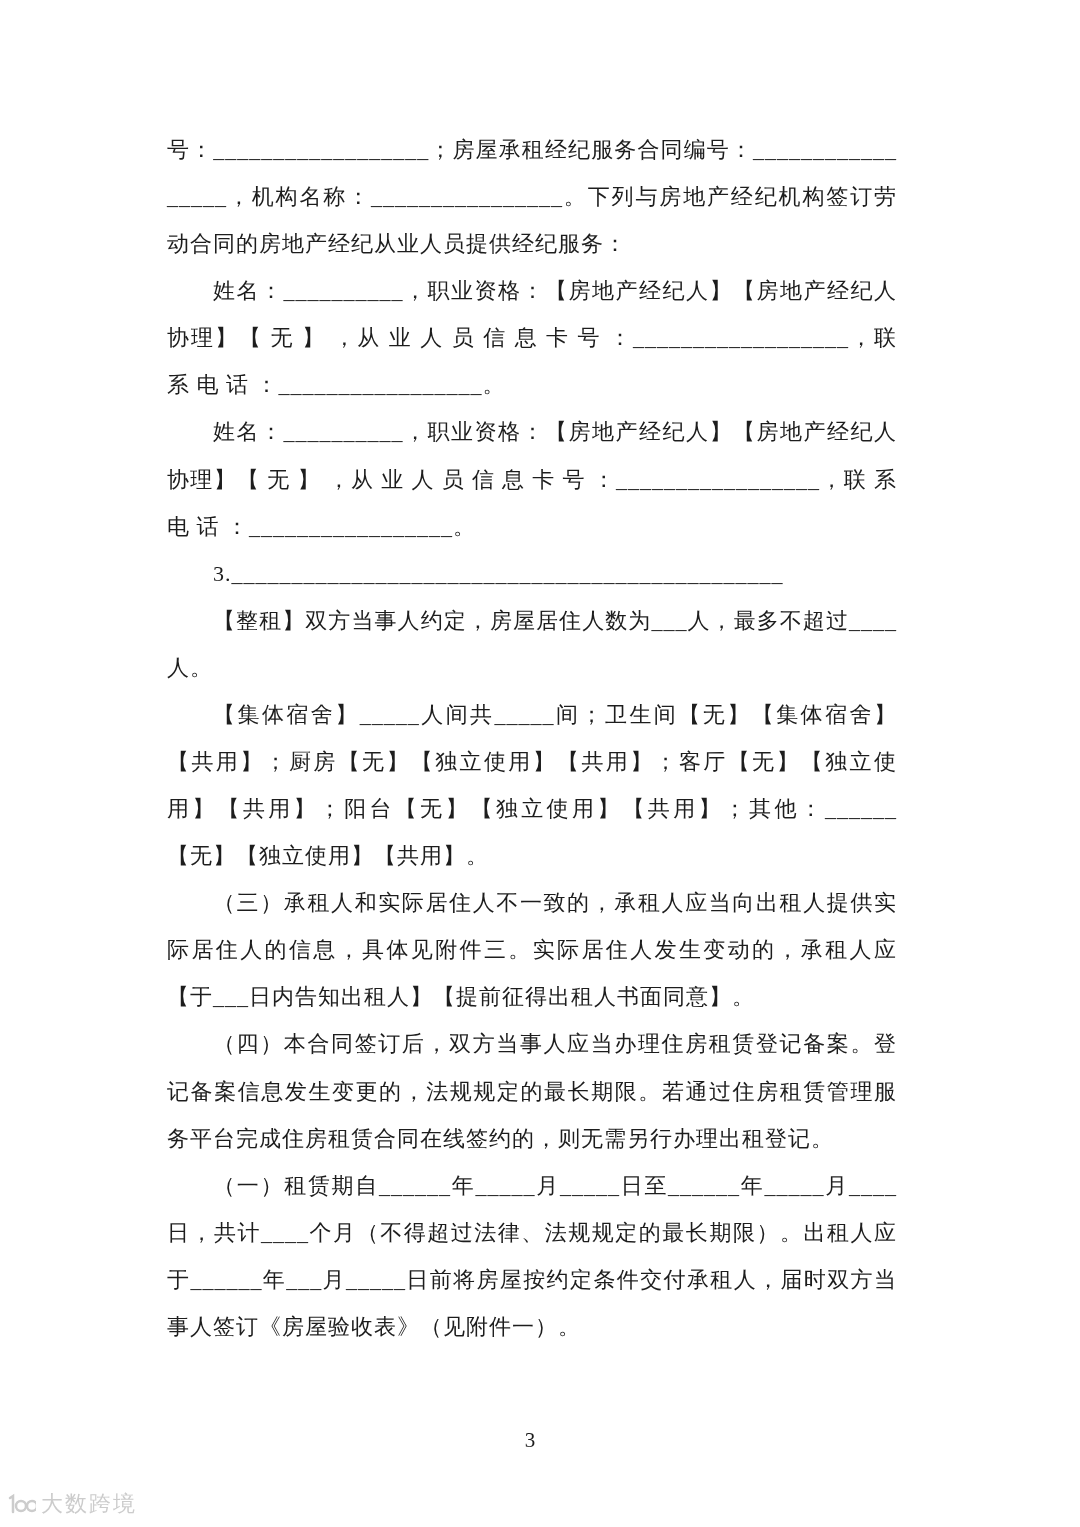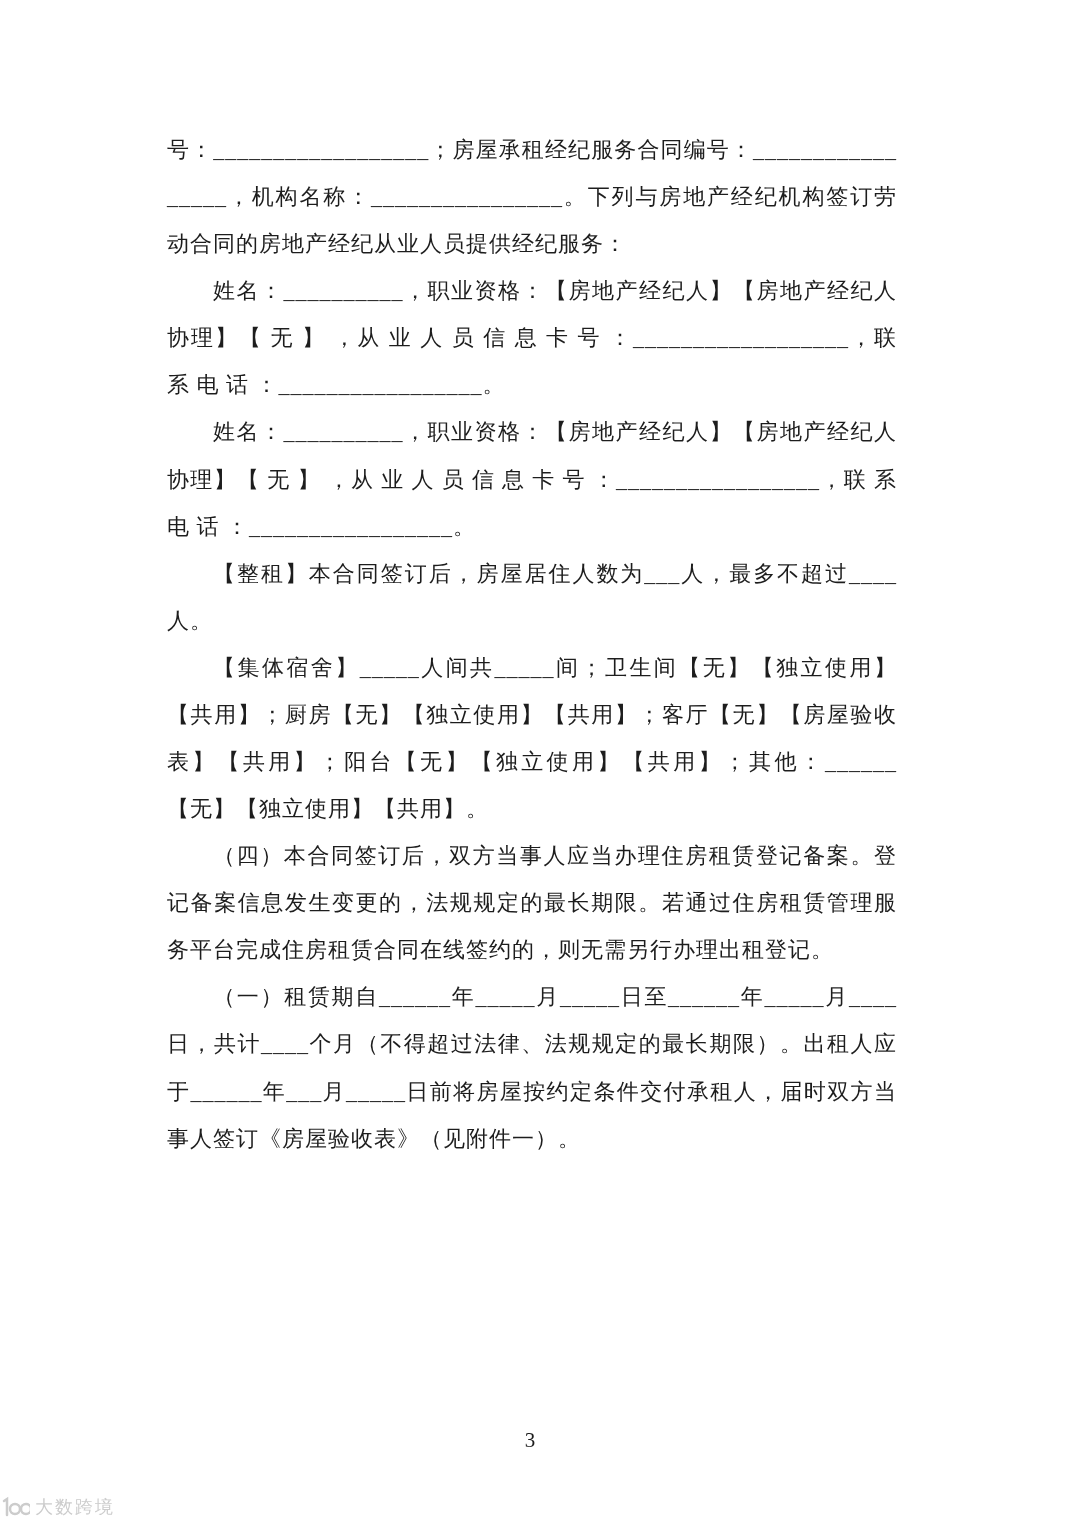--- a/index.html
+++ b/index.html
@@ -40,47 +40,49 @@
     position: absolute;
     left: 0;
     right: 0;
     bottom: 74px;
     text-align: center;
     font-size: 21px;
     color: #1d1d1d;
   }
   .watermark {
     position: absolute;
-    left: 0;
+    left: 6px;
     bottom: 8px;
     display: flex;
     align-items: center;
     gap: 5px;
     color: #cccccc;
-    font-size: 18px;
+    font-size: 22px;
     font-family: "Liberation Sans", "DejaVu Sans", sans-serif;
     letter-spacing: 2px;
     user-select: none;
   }
   .wm-icon {
     display: inline-flex;
     align-items: center;
   }
 </style>
 </head>
 <body>
 
 <div class="page">
 
   <div class="content">
     <p class="para">号：__________________；房屋承租经纪服务合同编号：_________________，机构名称：________________。下列与房地产经纪机构签订劳动合同的房地产经纪从业人员提供经纪服务：</p>
     <p class="para indent">姓名：__________，职业资格：【房地产经纪人】【房地产经纪人协理】【 无 】 ，从 业 人 员 信 息 卡 号 ：__________________，联 系 电 话 ：_________________。</p>
     <p class="para indent">姓名：__________，职业资格：【房地产经纪人】【房地产经纪人协理】【 无 】 ，从 业 人 员 信 息 卡 号 ：_________________，联 系 电 话 ：_________________。</p>
-    <p class="para indent">【整租】本合同签订后，房屋居住人数为___人，最多不超过____人。</p>
-    <p class="para indent">【集体宿舍】_____人间共_____间；卫生间【无】【独立使用】【共用】；厨房【无】【独立使用】【共用】；客厅【无】【房屋验收表】【共用】；阳台【无】【独立使用】【共用】；其他：______【无】【独立使用】【共用】。</p>
+    <p class="para indent">3.______________________________________________</p>
+    <p class="para indent">【整租】双方当事人约定，房屋居住人数为___人，最多不超过____人。</p>
+    <p class="para indent">【集体宿舍】_____人间共_____间；卫生间【无】【集体宿舍】【共用】；厨房【无】【独立使用】【共用】；客厅【无】【独立使用】【共用】；阳台【无】【独立使用】【共用】；其他：______【无】【独立使用】【共用】。</p>
+    <p class="para indent">（三）承租人和实际居住人不一致的，承租人应当向出租人提供实际居住人的信息，具体见附件三。实际居住人发生变动的，承租人应【于___日内告知出租人】【提前征得出租人书面同意】。</p>
     <p class="para indent">（四）本合同签订后，双方当事人应当办理住房租赁登记备案。登记备案信息发生变更的，法规规定的最长期限。若通过住房租赁管理服务平台完成住房租赁合同在线签约的，则无需另行办理出租登记。</p>
     <p class="para indent">（一）租赁期自______年_____月_____日至______年_____月____日，共计____个月（不得超过法律、法规规定的最长期限）。出租人应于______年___月_____日前将房屋按约定条件交付承租人，届时双方当事人签订《房屋验收表》（见附件一）。</p>
   </div>
 
   <div class="page-number">3</div>
 
   <div class="watermark">
     <span class="wm-icon">
       <svg width="30" height="22" viewBox="0 0 30 22" fill="none" xmlns="http://www.w3.org/2000/svg">
         <path d="M4 5 L7 3 L7 19" stroke="#cccccc" stroke-width="2.5" fill="none" stroke-linecap="round"></path>

